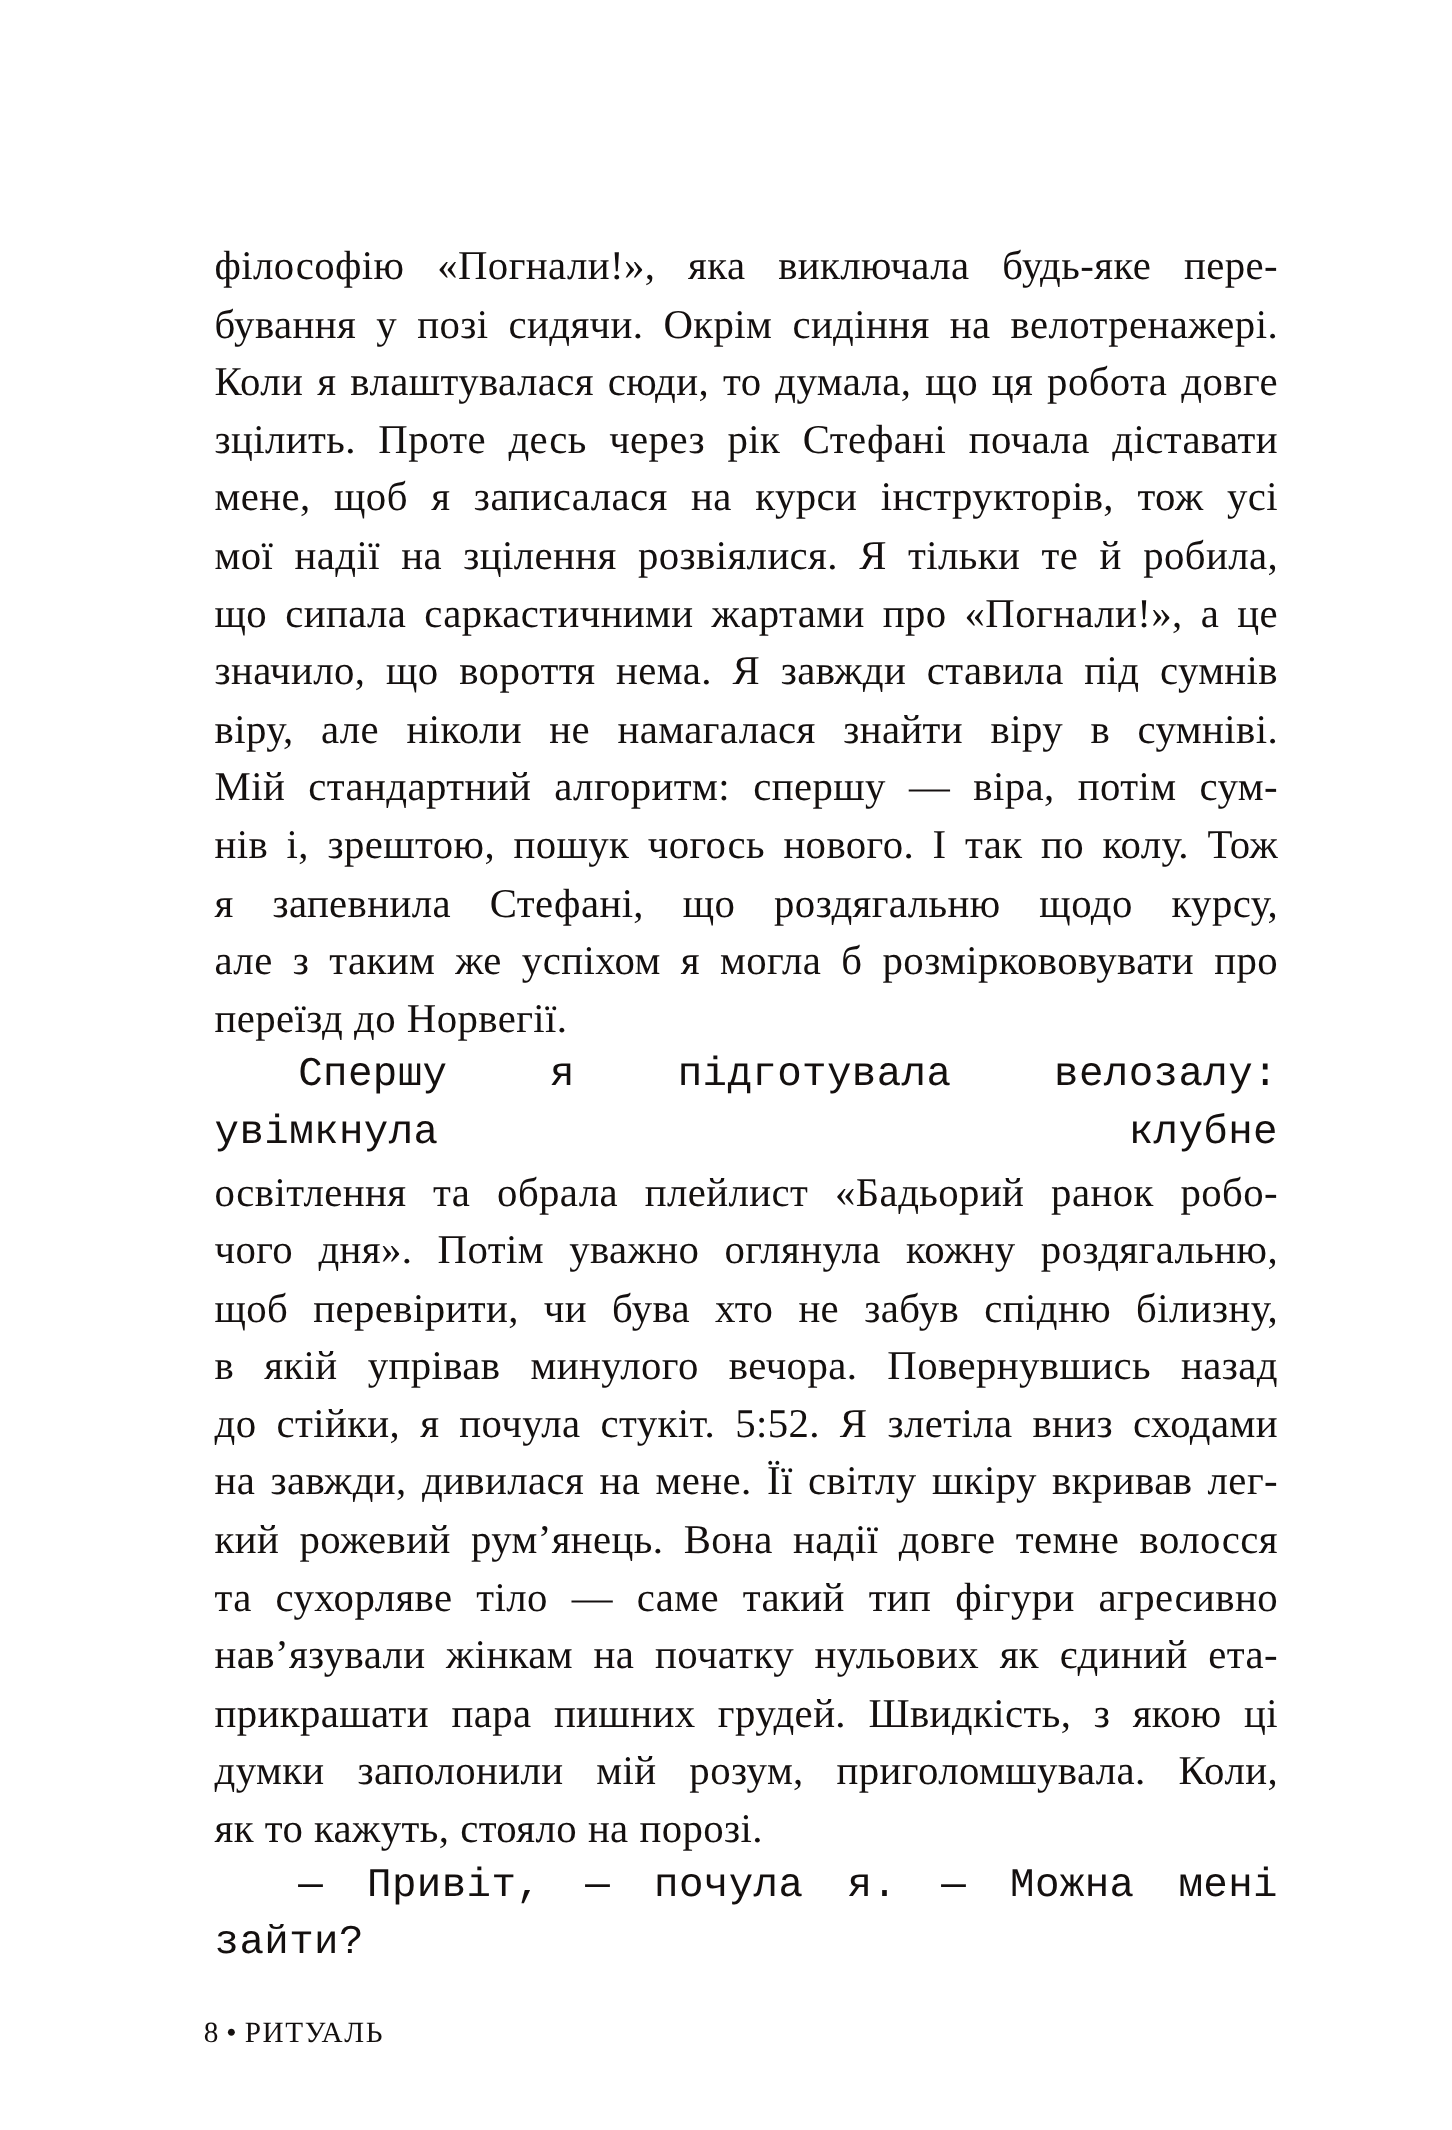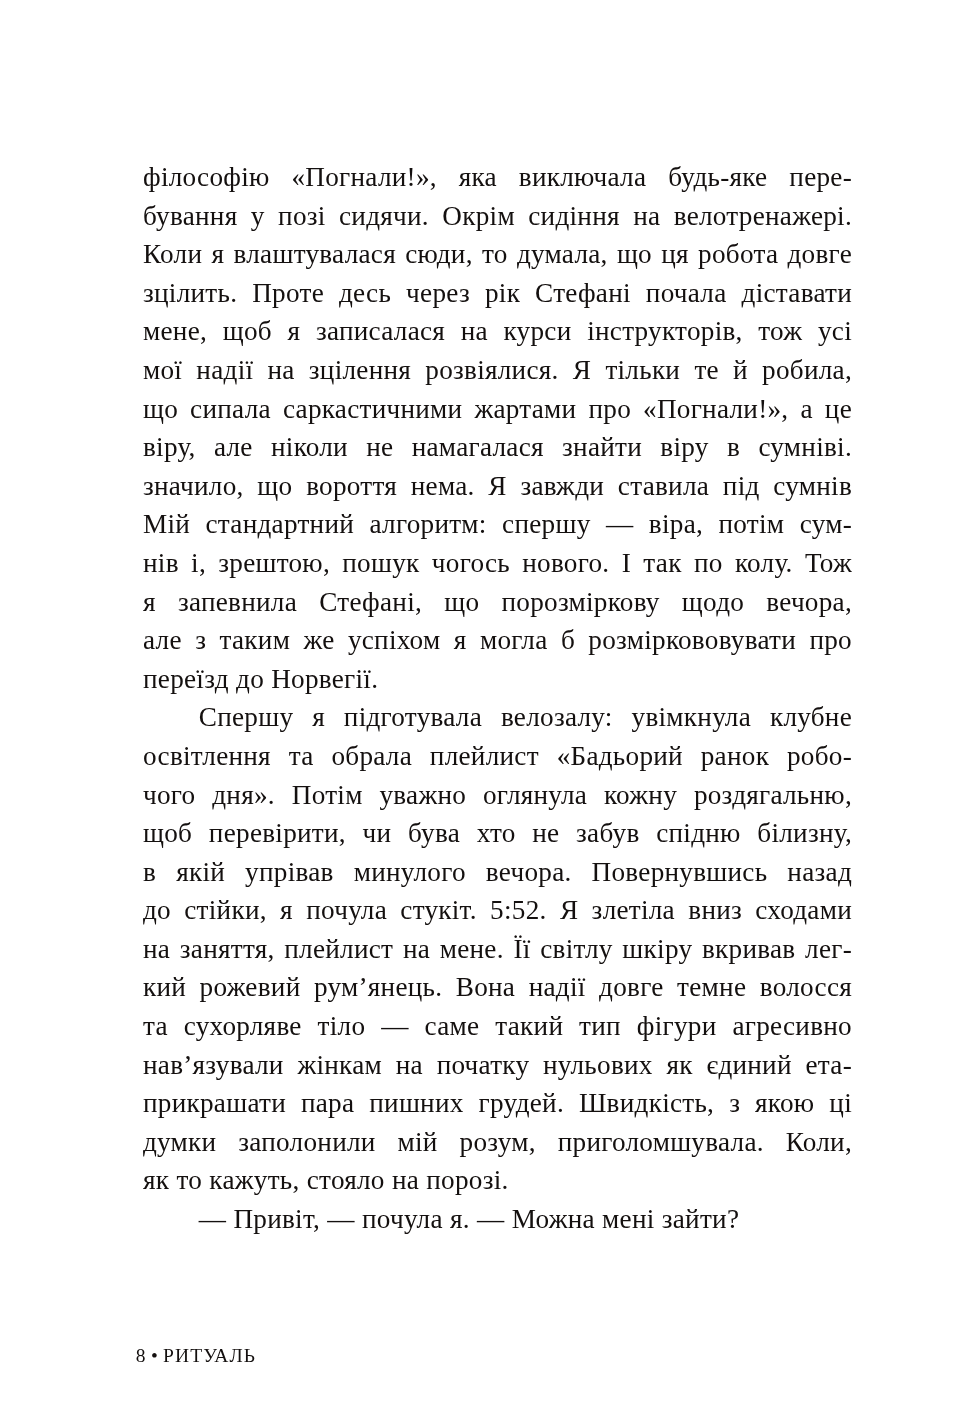--- a/index.html
+++ b/index.html
@@ -51,20 +51,21 @@
     display: block;
     text-align: justify;
     text-align-last: justify;
     white-space: pre-wrap;
   }
   .tline.last {
     text-align-last: left;
   }
   .tline.indent {
     text-indent: 2.05em;
+    font-family: Liberation Mono, monospace;
   }
 
   .footer {
     position: absolute;
     left: 112px;
     top: 1320px;
     font-size: 19.5px;
     line-height: 24px;
     letter-spacing: 0.055em;
     color: #14100f;
@@ -87,36 +88,36 @@
 
   <div class="text-column">
     <p class="para" id="para-1">
         <span class="tline">філософію «Погнали!», яка виключала будь-яке пере-</span>
         <span class="tline">бування у позі сидячи. Окрім сидіння на велотренажері.</span>
         <span class="tline">Коли я влаштувалася сюди, то думала, що ця робота довге</span>
         <span class="tline">зцілить. Проте десь через рік Стефані почала діставати</span>
         <span class="tline">мене, щоб я записалася на курси інструкторів, тож усі</span>
         <span class="tline">мої надії на зцілення розвіялися. Я тільки те й робила,</span>
         <span class="tline">що сипала саркастичними жартами про «Погнали!», а це</span>
+        <span class="tline">значило, що вороття нема. Я завжди ставила під сумнів</span>
         <span class="tline">віру, але ніколи не намагалася знайти віру в сумніві.</span>
-        <span class="tline">значило, що вороття нема. Я завжди ставила під сумнів</span>
         <span class="tline">Мій стандартний алгоритм: спершу — віра, потім сум-</span>
         <span class="tline">нів і, зрештою, пошук чогось нового. І так по колу. Тож</span>
-        <span class="tline">я запевнила Стефані, що порозміркову щодо вечора,</span>
+        <span class="tline">я запевнила Стефані, що роздягальню щодо курсу,</span>
         <span class="tline">але з таким же успіхом я могла б розміркововувати про</span>
         <span class="tline last">переїзд до Норвегії.</span>
       </p>
     <p class="para" id="para-2">
         <span class="tline indent">Спершу я підготувала велозалу: увімкнула клубне</span>
         <span class="tline">освітлення та обрала плейлист «Бадьорий ранок робо-</span>
         <span class="tline">чого дня». Потім уважно оглянула кожну роздягальню,</span>
         <span class="tline">щоб перевірити, чи бува хто не забув спідню білизну,</span>
         <span class="tline">в якій упрівав минулого вечора. Повернувшись назад</span>
         <span class="tline">до стійки, я почула стукіт. 5:52. Я злетіла вниз сходами</span>
-        <span class="tline">на заняття, плейлист на мене. Її світлу шкіру вкривав лег-</span>
+        <span class="tline">на завжди, дивилася на мене. Її світлу шкіру вкривав лег-</span>
         <span class="tline">кий рожевий рум’янець. Вона надії довге темне волосся</span>
         <span class="tline">та сухорляве тіло — саме такий тип фігури агресивно</span>
         <span class="tline">нав’язували жінкам на початку нульових як єдиний ета-</span>
         <span class="tline">прикрашати пара пишних грудей. Швидкість, з якою ці</span>
         <span class="tline">думки заполонили мій розум, приголомшувала. Коли,</span>
         <span class="tline last">як то кажуть, стояло на порозі.</span>
       </p>
     <p class="para" id="para-3">
         <span class="tline last indent">— Привіт, — почула я. — Можна мені зайти?</span>
       </p>

